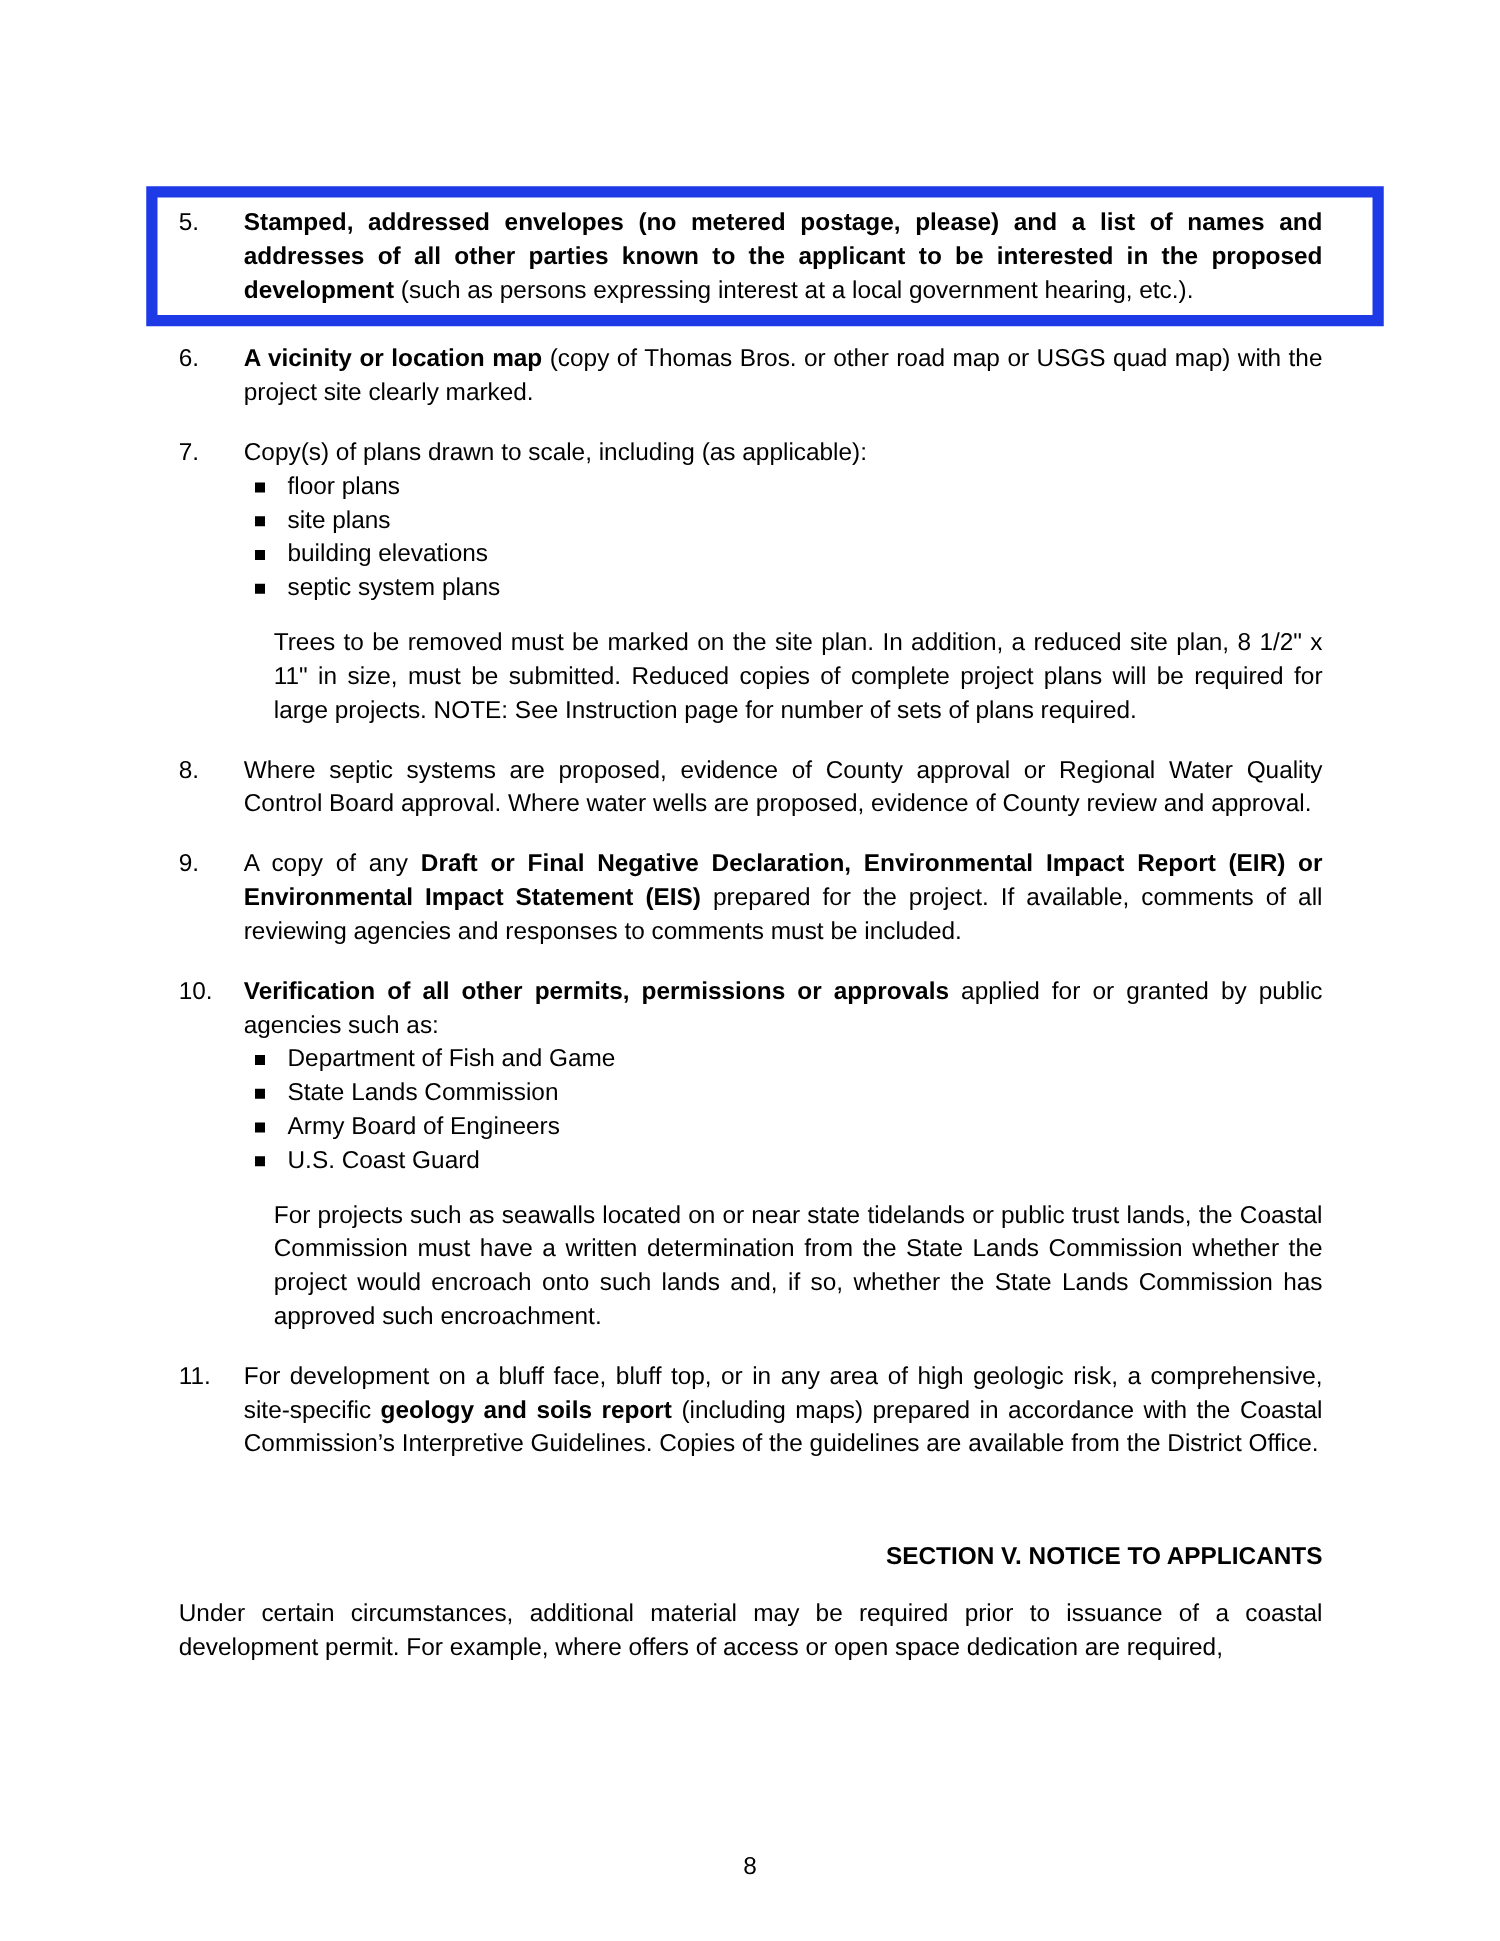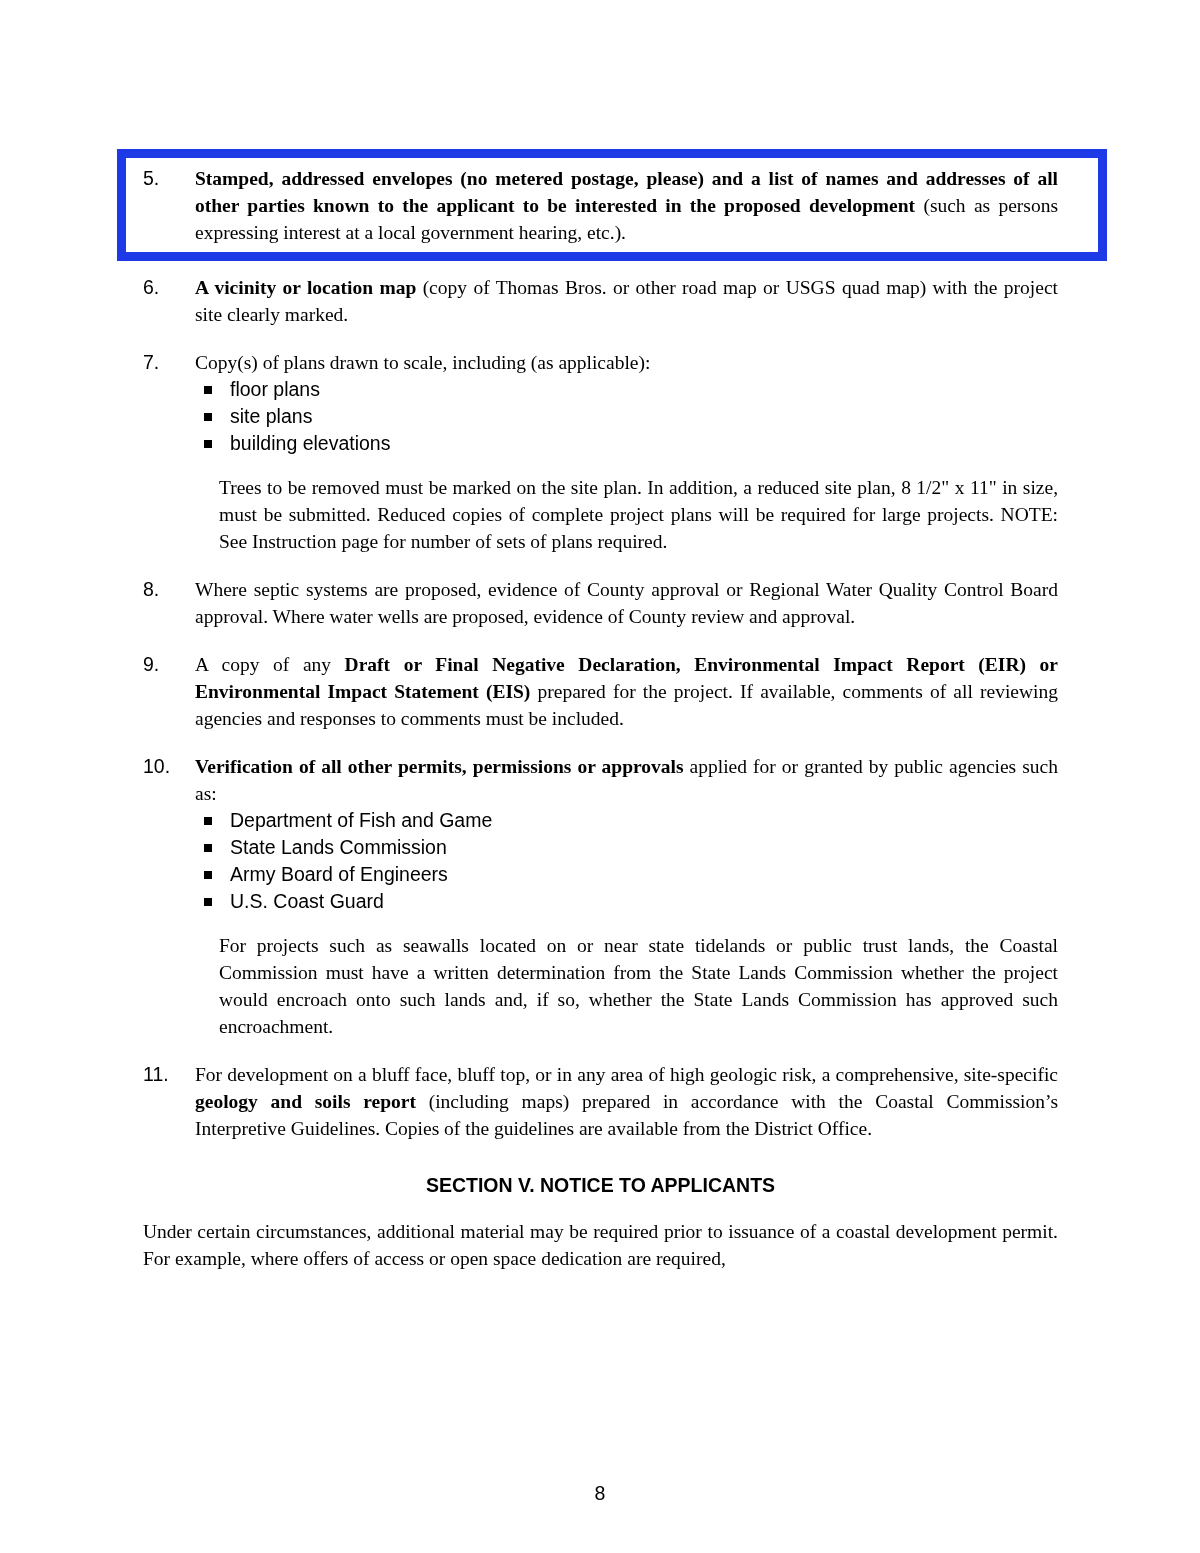--- a/index.html
+++ b/index.html
@@ -25,21 +25,21 @@
     margin-bottom:21px;
   }
   .item .num{
     width:52px;
     flex:none;
   }
   .item .body{
     flex:1;
     min-width:0;
   }
-  p{margin:0;text-align:justify;font-family:Liberation Serif, serif;}
+  p{margin:0;text-align:justify;}
   b{font-weight:bold;}
   .note{margin-top:17px;margin-left:24px;}
   .bullets{margin:0;}
   .bullet-row{
     position:relative;
     padding-left:35px;
   }
   .bullet-mark{
     position:absolute;
     left:9px;
@@ -51,22 +51,22 @@
   .boxed{
     border-style:solid;
     border-width:9px;
     margin-left:-26px;
     margin-right:-49px;
     padding:7px 40px 6px 17px;
     margin-bottom:13px;
   }
   .section-heading{
     font-weight:bold;
-    text-align:center;
-    margin:30px 0 19px 0;
+    text-align:right;
+    margin:63px 0 19px 0;
   }
   .closing{
     text-align:justify;
   }
   .page-number{
     position:absolute;
     left:0;
     right:0;
     top:1480px;
     text-align:center;
@@ -91,20 +91,21 @@
           </div>
         </div>
         <div class="item">
           <div class="num">7.</div>
           <div class="body">
             <p class="lead"><span class="run">Copy(s) of plans drawn to scale, including (as applicable):</span></p>
             <div class="bullets">
               <div class="bullet-row"><span class="bullet-mark"></span><span class="bullet-text">floor plans</span></div>
               <div class="bullet-row"><span class="bullet-mark"></span><span class="bullet-text">site plans</span></div>
               <div class="bullet-row"><span class="bullet-mark"></span><span class="bullet-text">building elevations</span></div>
+              <div class="bullet-row"><span class="bullet-mark"></span><span class="bullet-text">septic system plans</span></div>
             </div>
             <p class="note"><span class="run">Trees to be removed must be marked on the site plan. In addition, a reduced site plan, 8 1/2" x 11" in size, must be submitted. Reduced copies of complete project plans will be required for large projects. NOTE: See Instruction page for number of sets of plans required.</span></p>
           </div>
         </div>
         <div class="item">
           <div class="num">8.</div>
           <div class="body">
             <p class="lead"><span class="run">Where septic systems are proposed, evidence of County approval or Regional Water Quality Control Board approval. Where water wells are proposed, evidence of County review and approval.</span></p>
           </div>
         </div>

